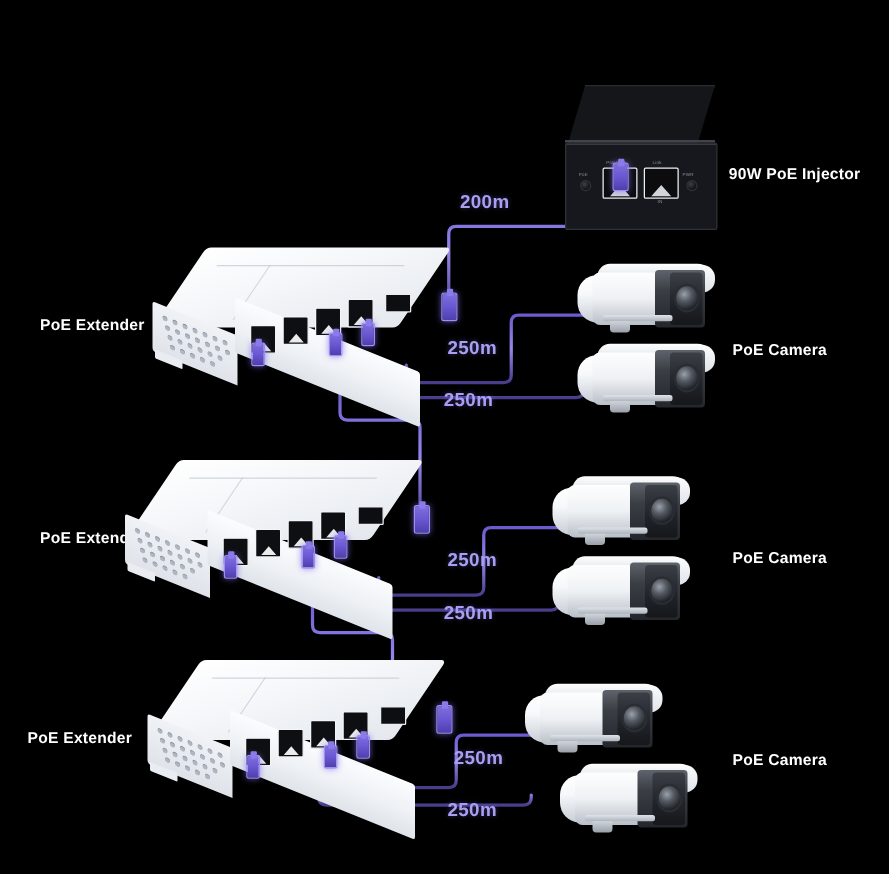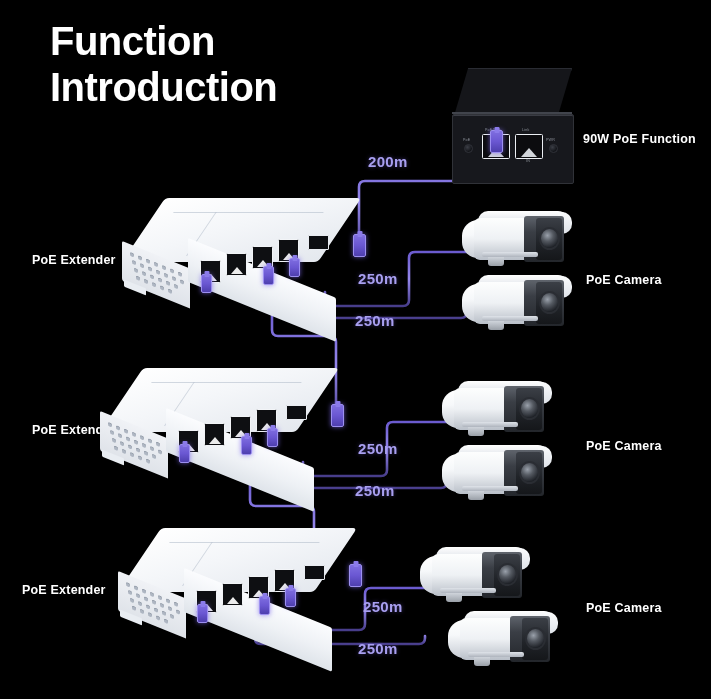--- a/index.html
+++ b/index.html
@@ -92,22 +92,20 @@
         border:1px solid #9c8ff0;box-shadow:0 0 5px rgba(124,104,235,.75);}
   .plug:after{content:"";position:absolute;left:50%;transform:translateX(-50%);
         top:-4px;width:5px;height:6px;border-radius:1px;background:#8b7bea;}
   .plug.sm{width:9px;height:17px;}
 </style>
 </head>
 <body>
 
 <div id="stage">
 
-  <div id="title">Function
-Introduction</div>
 
   <svg id="cables" viewBox="0 0 711 699" xmlns="http://www.w3.org/2000/svg">
     <defs>
       <linearGradient id="cab" x1="0" y1="0" x2="0" y2="1">
         <stop offset="0%" stop-color="#6f5ed6"></stop>
         <stop offset="50%" stop-color="#9a8cf4"></stop>
         <stop offset="100%" stop-color="#4a3f8f"></stop>
       </linearGradient>
     </defs>
     <g fill="none" stroke="url(#cab)" stroke-width="2.6" stroke-linecap="round" stroke-linejoin="round" opacity="0.97">
@@ -149,21 +147,21 @@
     </div>
     <div class="pinylabel" style="left:86px;top:91px;">IN</div>
 
     <div class="led" style="left:24px;top:76px;"></div>
     <div class="pinylabel" style="left:23px;top:70px;">PoE</div>
     <div class="led" style="left:109px;top:76px;"></div>
     <div class="pinylabel" style="left:106px;top:70px;">PWR</div>
   </div>
 
   <div class="plug" style="left:490px;top:130px;"></div>
-  <div class="lbl" style="left:583px;top:132px;">90W PoE Function</div>
+  <div class="lbl" style="left:583px;top:132px;">90W PoE Injector</div>
 
   <div class="lbl" style="left:32px;top:253px;">PoE Extender</div>
   <div class="extender" style="left:122px;top:198px;">
     <div class="ex-top">
       <div class="seam" style="left:18px;top:14px;width:150px;height:1px;"></div>
       <div class="seam" style="left:60px;top:14px;width:1px;height:44px;"></div>
     </div>
     <div class="ex-side"></div>
     <div class="ex-vent">
       <i style="left:0px;top:2px"></i>

